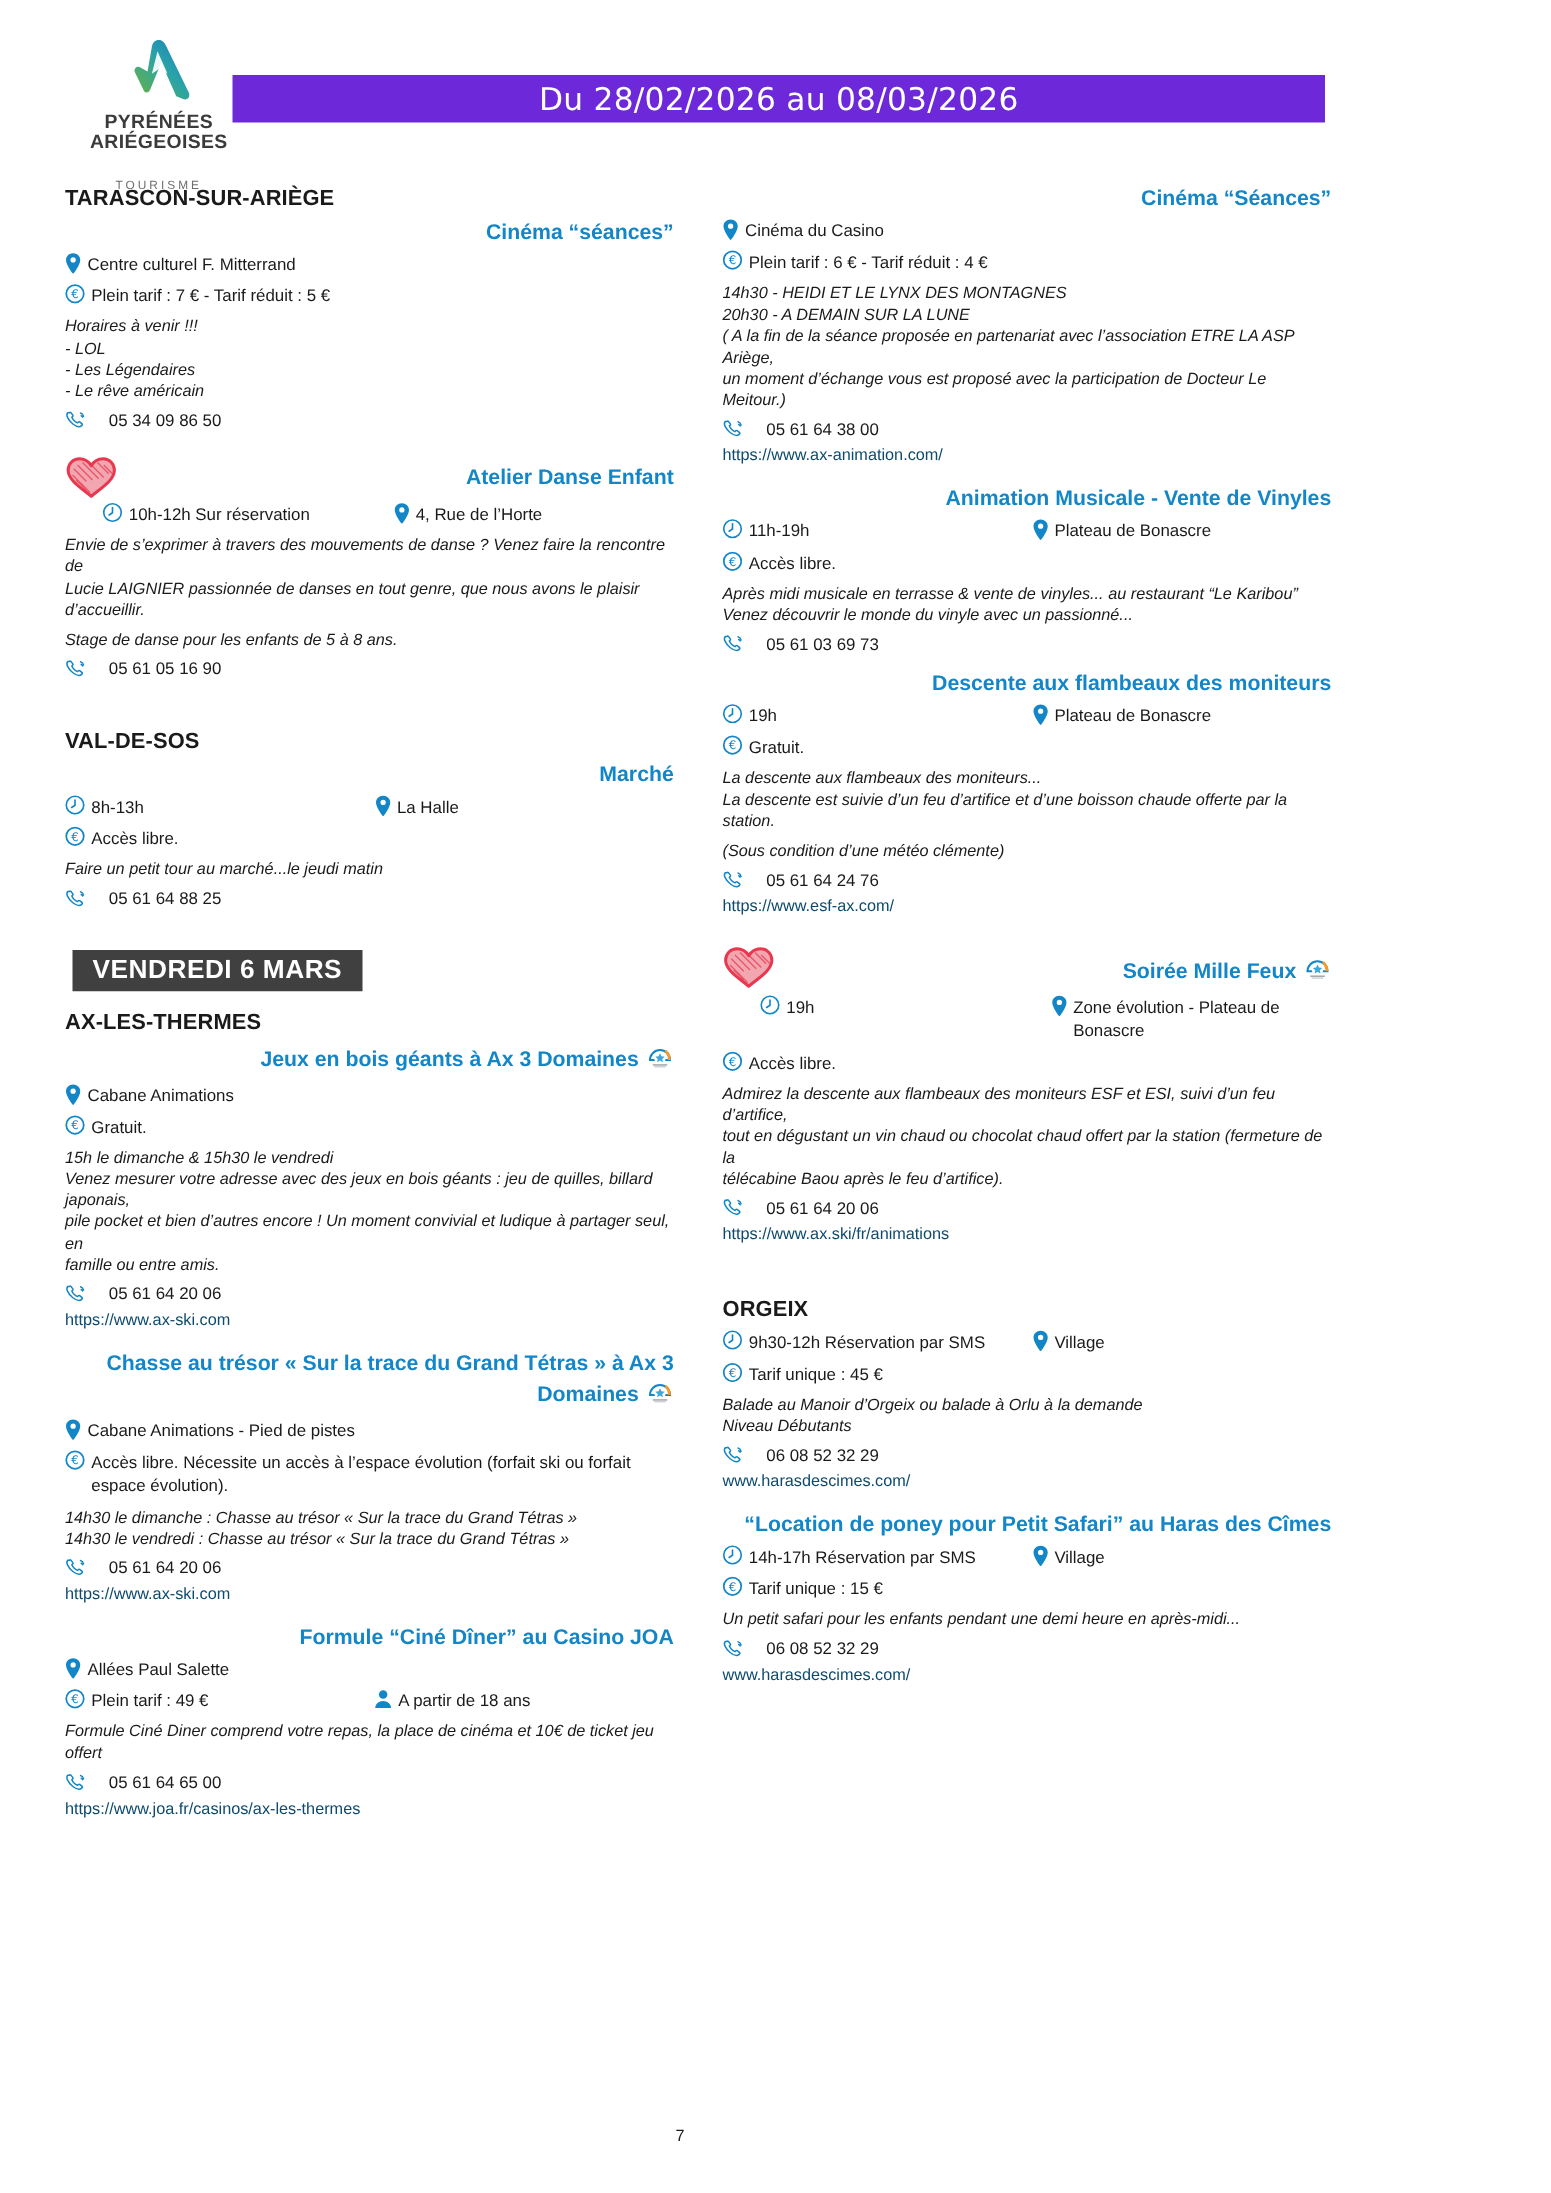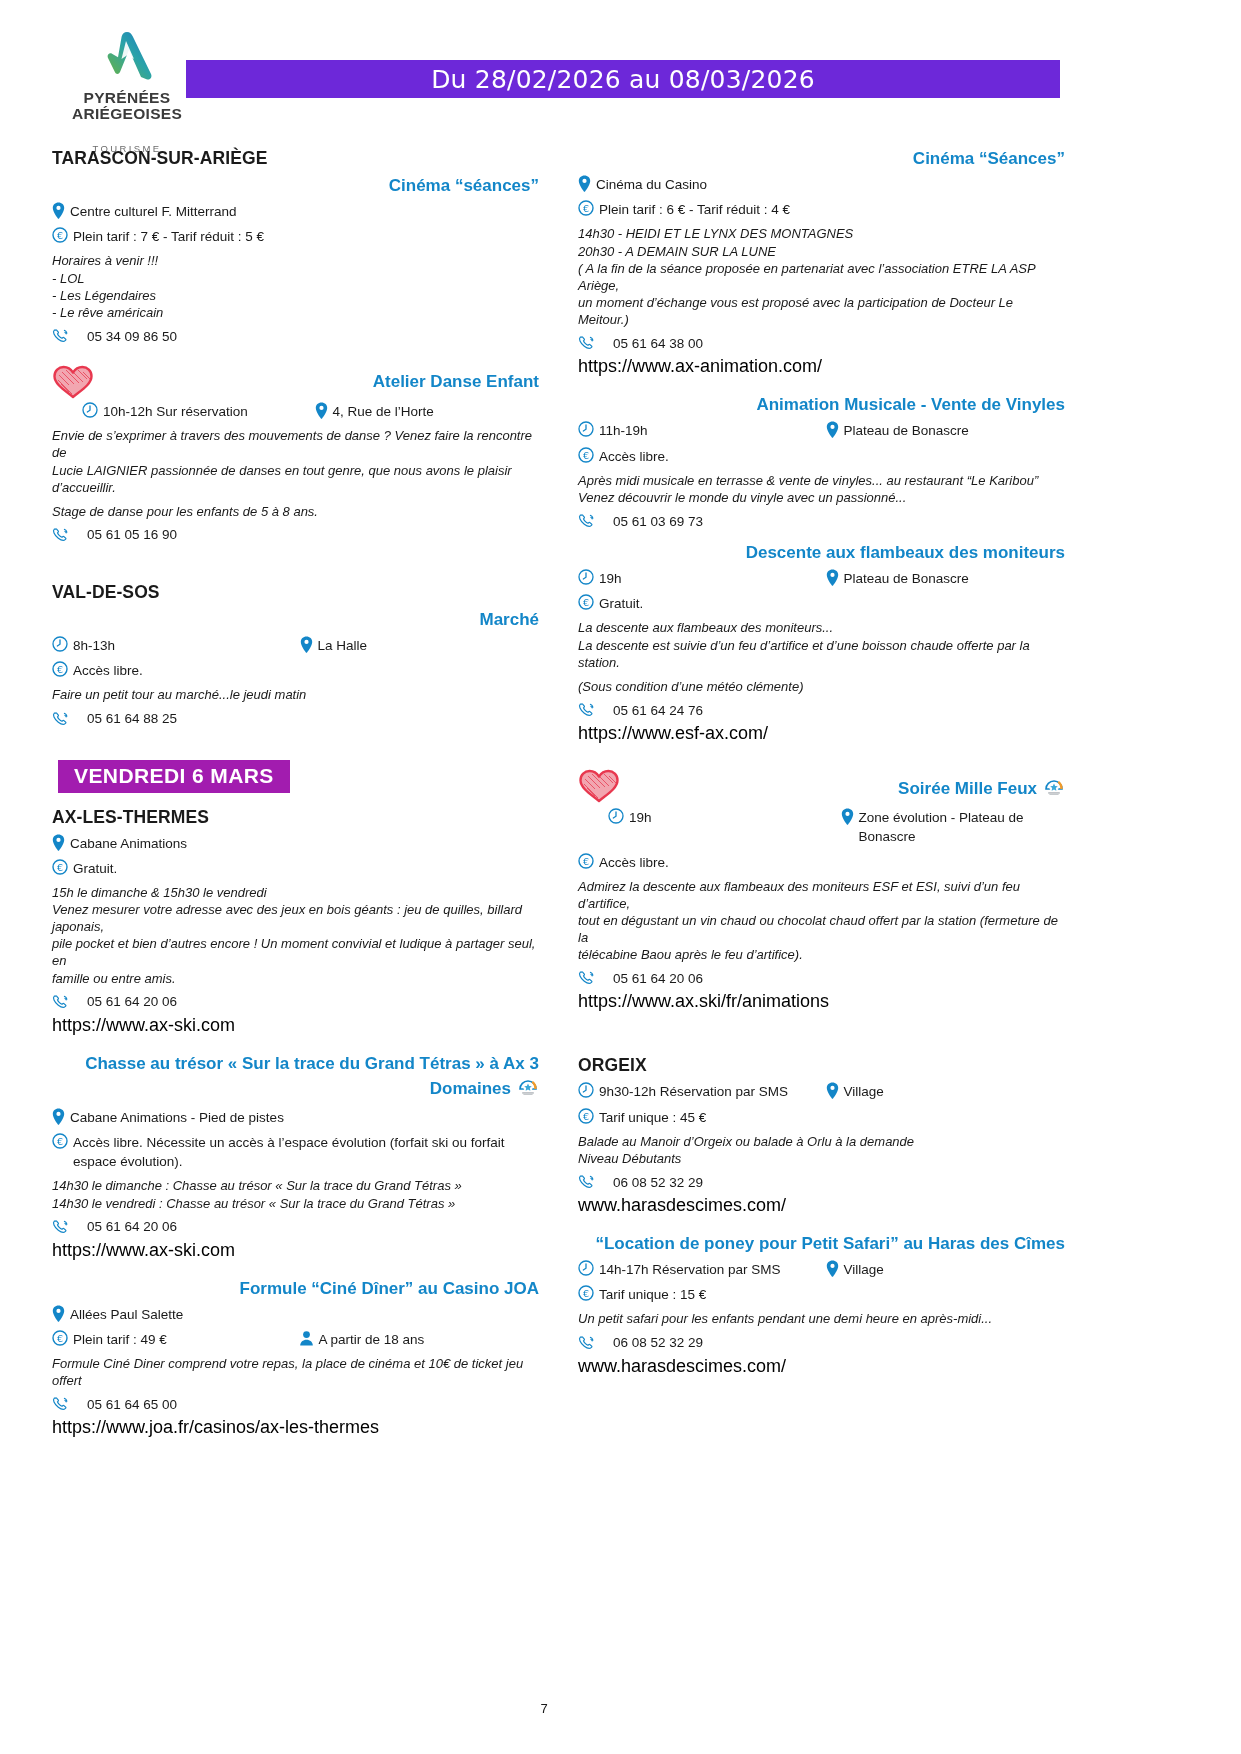--- a/index.html
+++ b/index.html
@@ -141,31 +141,31 @@
   }
   .phone {
     font-size: 13.5px;
     color: #1a1a1a;
     margin: 0 0 5px 0;
     display: flex;
     align-items: center;
     gap: 18px;
   }
   .url {
-    font-size: 18px;
-    color: #000000;
+    font-size: 13px;
+    color: #0c4a6e;
     margin: 0 0 9px 0;
     word-break: break-all;
   }
   .gap-s { height: 8px; }
 
   
   .day-banner {
     display: inline-block;
-    background: #a21caf;
+    background: #404040;
     color: #ffffff;
     font-size: 21px;
     font-weight: bold;
     letter-spacing: 0.4px;
     padding: 4px 16px 5px 16px;
     margin: 20px 0 14px 6px;
     font-family: "Liberation Sans", sans-serif;
   }
 
   
@@ -334,20 +334,29 @@
     <svg width="17" height="16" viewBox="0 0 17 16">
               <path d="M2.3 2.1c-.9.9-1 2.3-.3 3.8.9 2 2.5 3.9 4.3 5.3 1.7 1.3 3.5 2.2 4.9 2.2.8 0 1.4-.2 1.9-.7l.6-.6c.3-.3.3-.7 0-1l-2-1.6c-.3-.2-.7-.2-1 .1l-.7.7c-1-.4-2-1.1-2.8-1.9C6.4 7.6 5.8 6.7 5.5 5.8l.7-.7c.3-.3.3-.7.1-1L4.6 2.1c-.3-.3-.7-.3-1 0z" fill="none" stroke="#1386c8" stroke-width="1.2"></path>
               <path d="M12.4 2.4c1.3.4 2.2 1.4 2.5 2.7M12.9 4.6c.6.2 1 .7 1.2 1.3" fill="none" stroke="#1386c8" stroke-width="1.1" stroke-linecap="round"></path>
             </svg>
           </span>
           <span>05 61 64 88 25</span>
         </div>
         <div class="gap-s"></div>
         <div><span class="day-banner">VENDREDI 6 MARS</span></div>
         <div class="town">AX-LES-THERMES</div>
+        <div class="evt-title"><span>Jeux en bois géants à Ax 3 Domaines</span><span class="badge">
+    <svg width="22" height="22" viewBox="0 0 22 22">
+              <path d="M3 14 A8 8 0 0 1 19 14 Z" fill="none" stroke="#1386c8" stroke-width="1.6"></path>
+              <path d="M16 6 q4 3 3.6 8 l-2.4 0 q.4-4-2.6-6.6z" fill="#f29b29"></path>
+              <circle cx="11" cy="12.5" r="4.6" fill="#ffffff"></circle>
+              <path d="M11 8.6l1.15 2.4 2.6.3-1.95 1.8.55 2.6L11 14.4l-2.35 1.3.55-2.6-1.95-1.8 2.6-.3z" fill="#3aa8d8"></path>
+              <rect x="5.2" y="17.4" width="11.6" height="1.1" fill="#9aa0a6"></rect>
+              <rect x="6.4" y="19" width="9.2" height="0.9" fill="#c0c4c8"></rect>
+            </svg></span></div>
         <div class="line">
           <span class="ic">
     <svg width="13" height="17" viewBox="0 0 13 17">
               <path d="M6.5 0.6C3.2 0.6 0.8 3 0.8 6c0 3.9 5 10.3 5.2 10.6.3.4.7.4 1 0C7.2 16.3 12.2 9.9 12.2 6c0-3-2.4-5.4-5.7-5.4z" fill="#1386c8"></path>
               <circle cx="6.5" cy="5.9" r="2.1" fill="#fff"></circle>
             </svg>
           </span>
           <span class="txt">Cabane Animations</span>
         </div>
         <div class="line">

